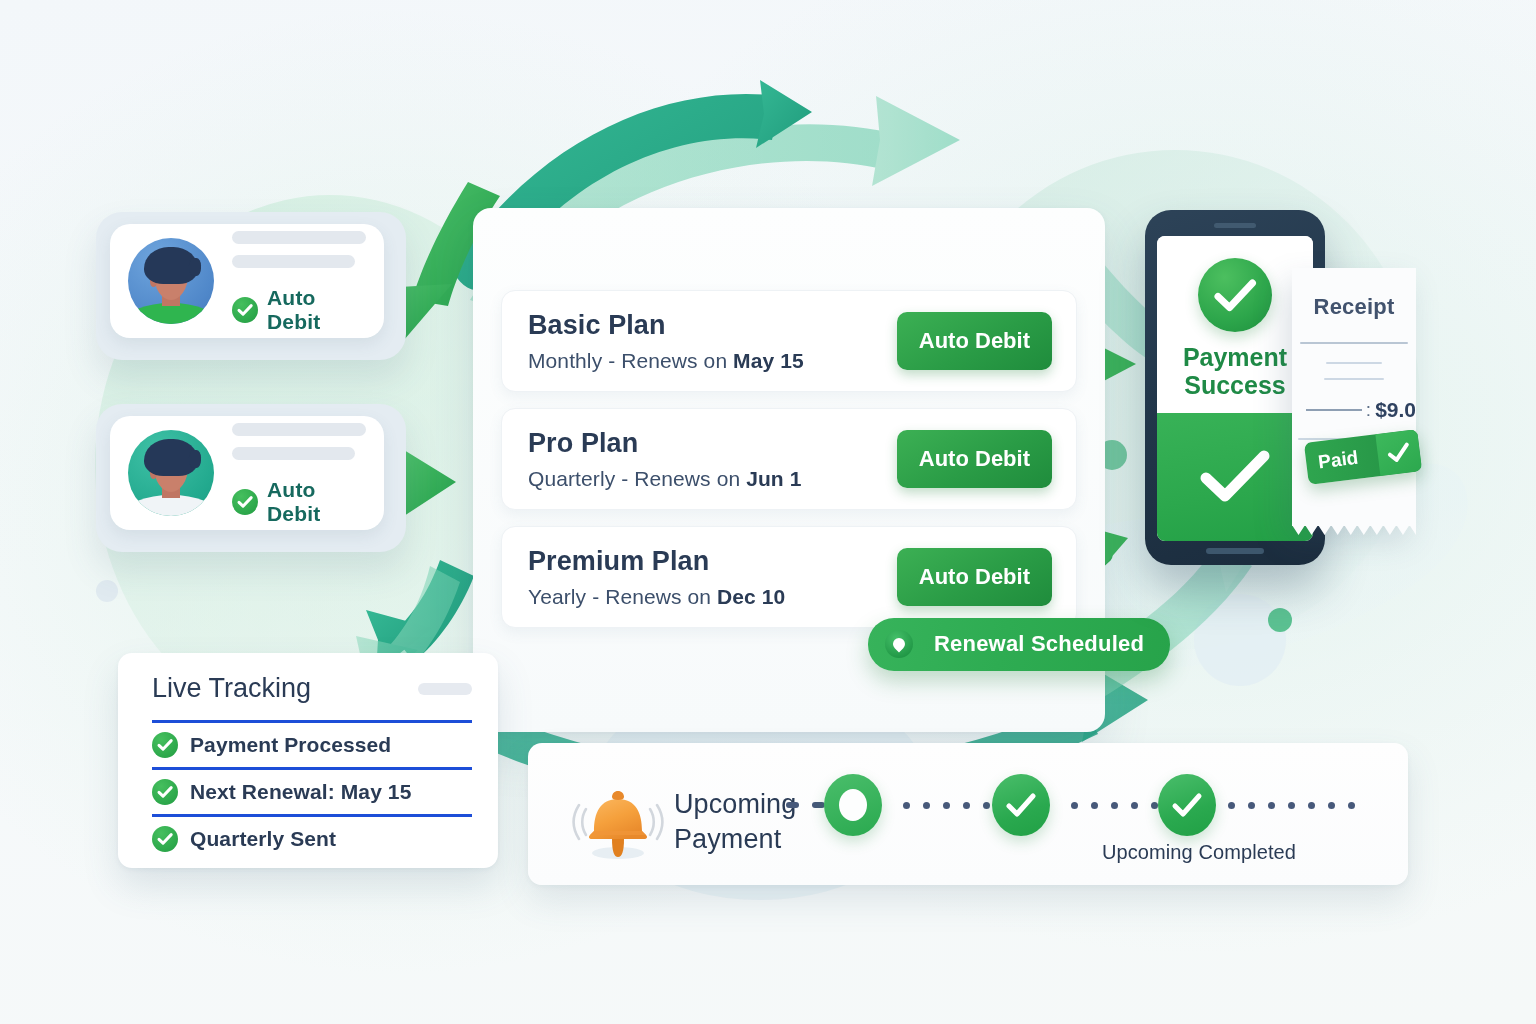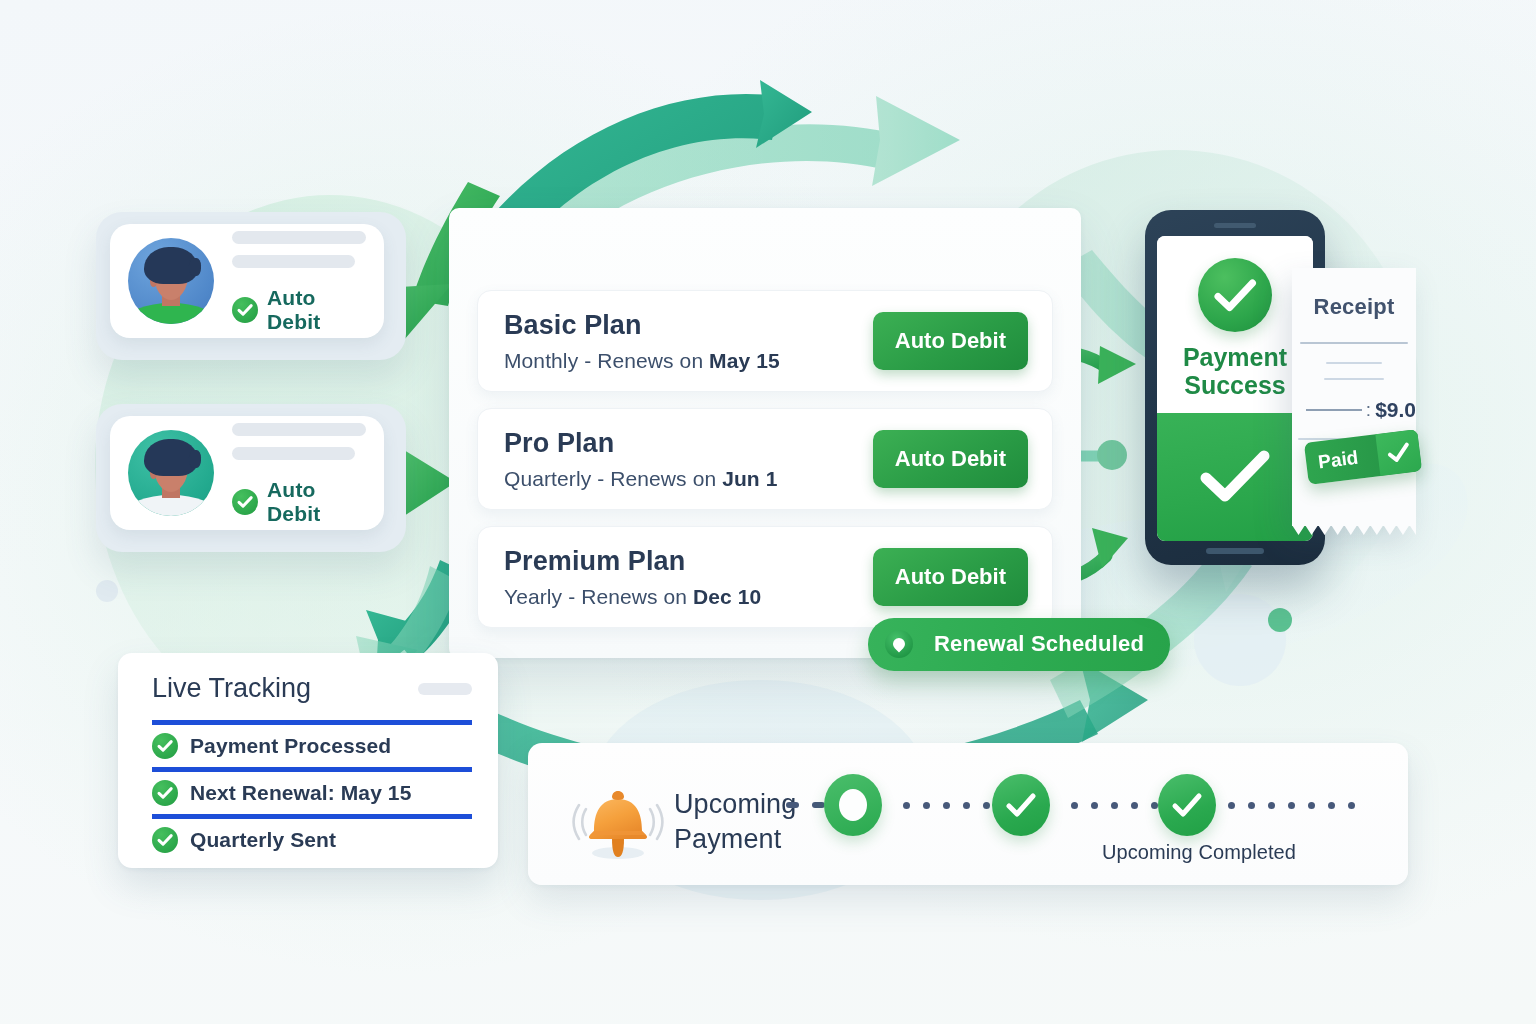--- a/index.html
+++ b/index.html
@@ -66,23 +66,23 @@
 
   .tick {
     width: 26px; height: 26px; border-radius: 50%;
     background: radial-gradient(circle at 35% 28%, #45bf5e 0%, #2ea94c 65%, #249a42 100%);
     flex: 0 0 auto; position: relative;
   }
   .tick svg { position:absolute; left:0; top:0; }
 
   
   #plans-panel {
-    position: absolute; left: 449px; top: 208px; width: 632px; height: 450px;
+    position: absolute; left: 473px; top: 208px; width: 632px; height: 524px;
     background: linear-gradient(180deg, #fdfefe 0%, #f7fafb 100%);
-    border-radius: 10px;
+    border-radius: 18px;
     box-shadow: 0 22px 48px rgba(70,100,125,0.14), 0 2px 6px rgba(70,100,125,0.07);
   }
   .plan-row {
     position: absolute; left: 28px; width: 576px; height: 102px;
     background: #ffffff;
     border: 1px solid #eef2f5;
     border-radius: 14px;
     box-shadow: 0 5px 14px rgba(80,110,135,0.08);
     display: flex; align-items: center; justify-content: space-between;
     padding: 0 24px 0 26px;
@@ -122,21 +122,21 @@
     position: absolute; left: 118px; top: 653px; width: 380px; height: 215px;
     background: #ffffff; border-radius: 14px;
     box-shadow: 0 18px 36px rgba(70,100,125,0.15), 0 2px 5px rgba(70,100,125,0.07);
     padding: 20px 26px 0 34px;
   }
   #live-card .head { display:flex; align-items:center; justify-content:space-between; padding-bottom:16px; }
   #live-card .head .t { font-size:27px; font-weight:400; color:#2a3b55; }
   #live-card .head .pill { width:54px; height:12px; border-radius:7px; background:#e6eaf0; }
   .lt-row {
     display:flex; align-items:center; gap:12px;
-    border-top: 5px solid #1d4ed8; height: 47px;
+    border-top: 3px solid #1d4ed8; height: 47px;
   }
   .lt-row .lbl { font-size:21px; font-weight:700; color:#2a3b55; letter-spacing:.1px; }
 
   
   #phone {
     position: absolute; left: 1145px; top: 210px; width: 180px; height: 355px;
     background: linear-gradient(160deg, #2d4358 0%, #22374b 45%, #1b2c3d 100%);
     border-radius: 26px;
     box-shadow: 0 24px 44px rgba(40,65,90,0.30);
     padding: 26px 12px 24px 12px;

